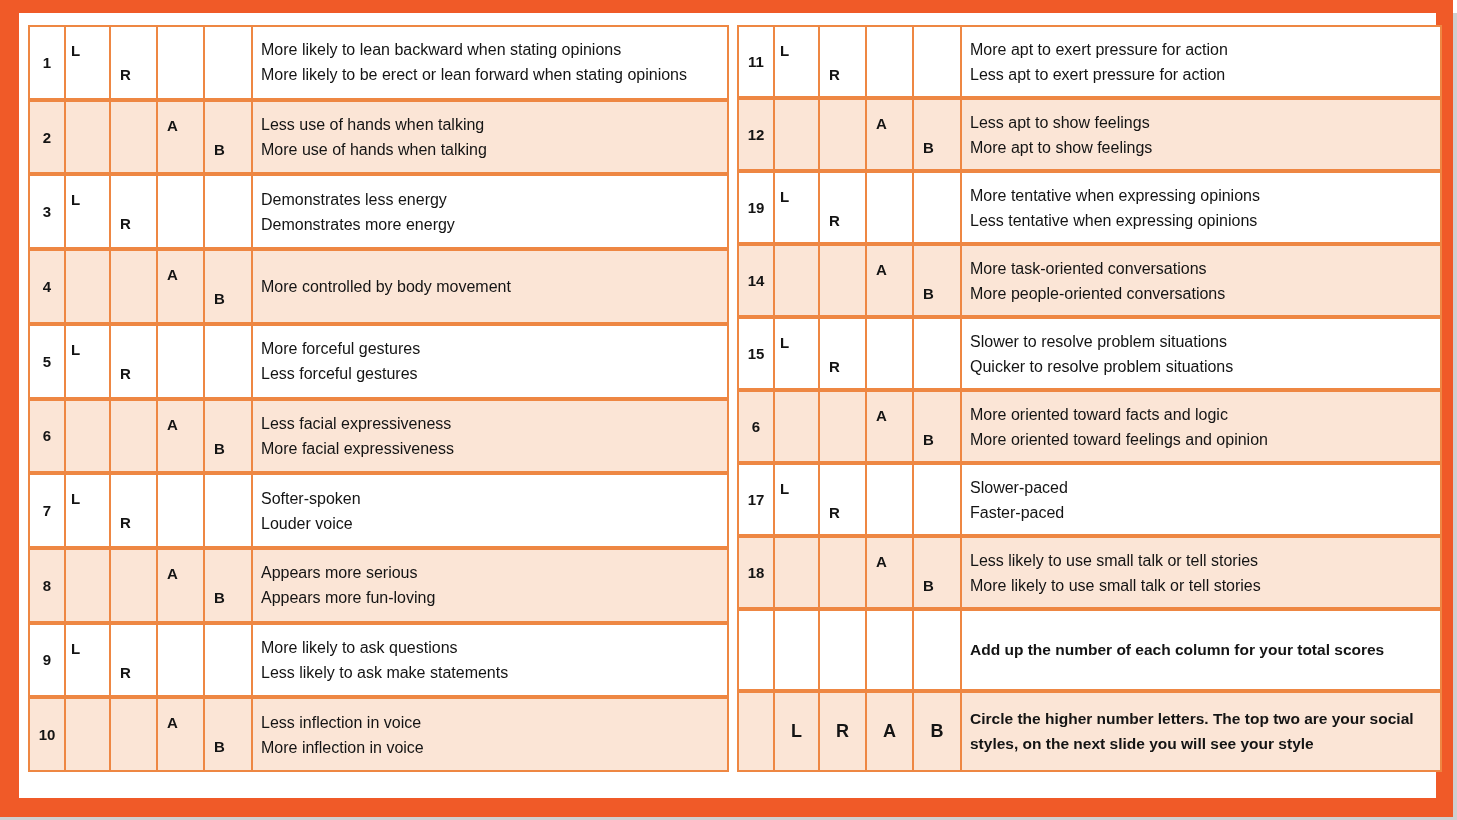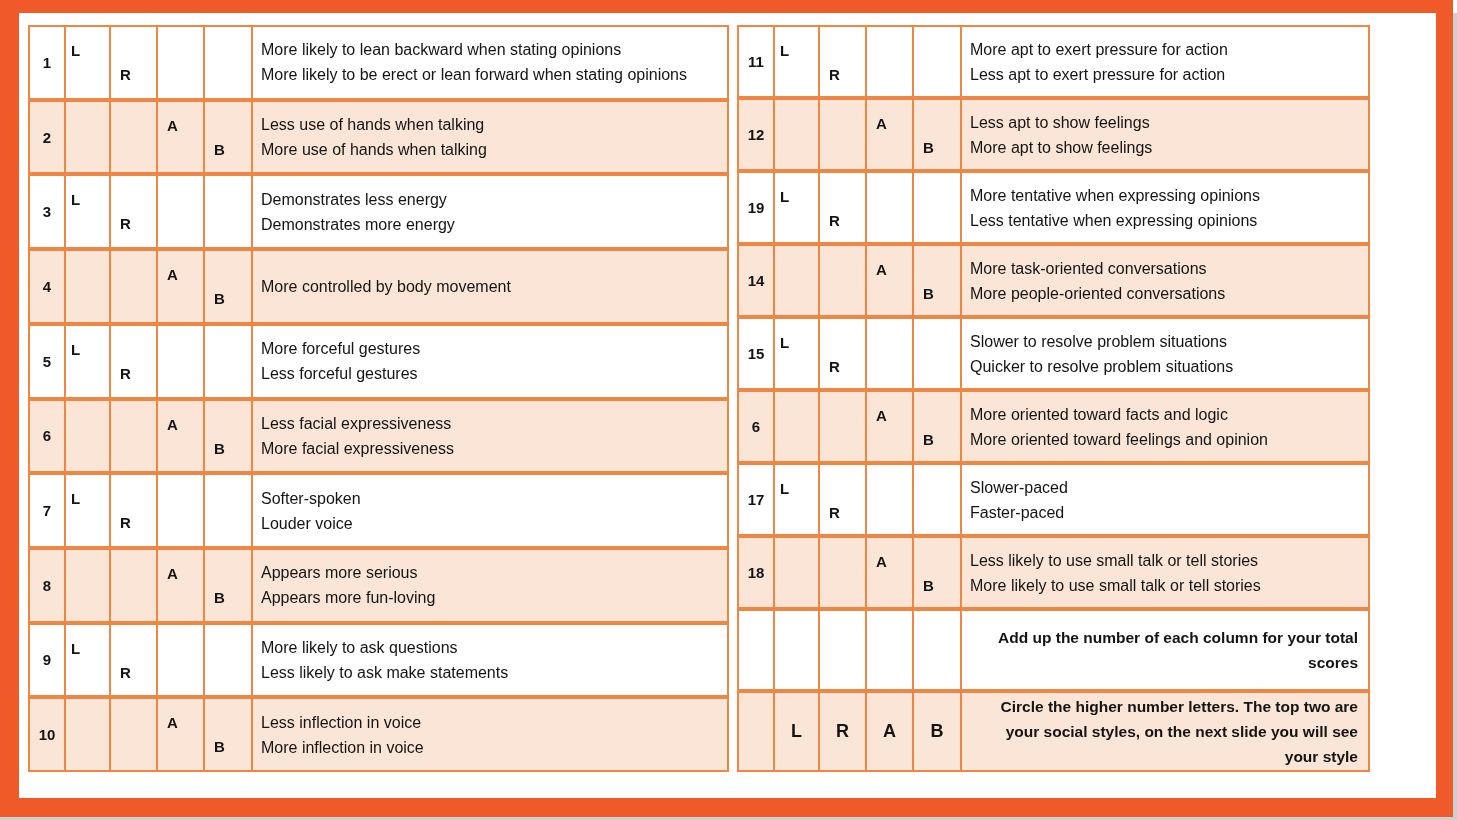--- a/index.html
+++ b/index.html
@@ -29,31 +29,31 @@
     width: 100%; height: 3px; background: #cfcfcf;
   }
   .survey-table {
     position: absolute;
     top: 25px;
     height: 747px;
     display: flex;
     flex-direction: column;
   }
   #table-left  { left: 28px;  width: 701px; }
-  #table-right { left: 737px; width: 633px; }
+  #table-right { left: 737px; width: 705px; }
   .t-row {
     display: grid;
     grid-template-columns: 36px 45px 47px 47px 48px 1fr;
     border: 2px solid #EE8743;
     background: #ffffff;
     flex: 73 1 0;
     min-height: 0;
   }
   .t-row.alt  { background: #FBE5D6; }
-  .t-row.tall { flex: 82 1 0; text-align: right; }
+  .t-row.tall { flex: 82 1 0; }
   .cell { border-right: 2px solid #EE8743; min-width: 0; overflow: hidden; }
   .cell:last-child { border-right: none; }
   .num {
     display: flex; align-items: center; justify-content: center;
     font-weight: bold; font-size: 15px;
   }
   .letter { font-weight: bold; font-size: 15px; }
   .lpos { padding: 15px 0 0 5px; }
   .rpos { padding: 39px 0 0 9px; }
   .apos { padding: 15px 0 0 9px; }

